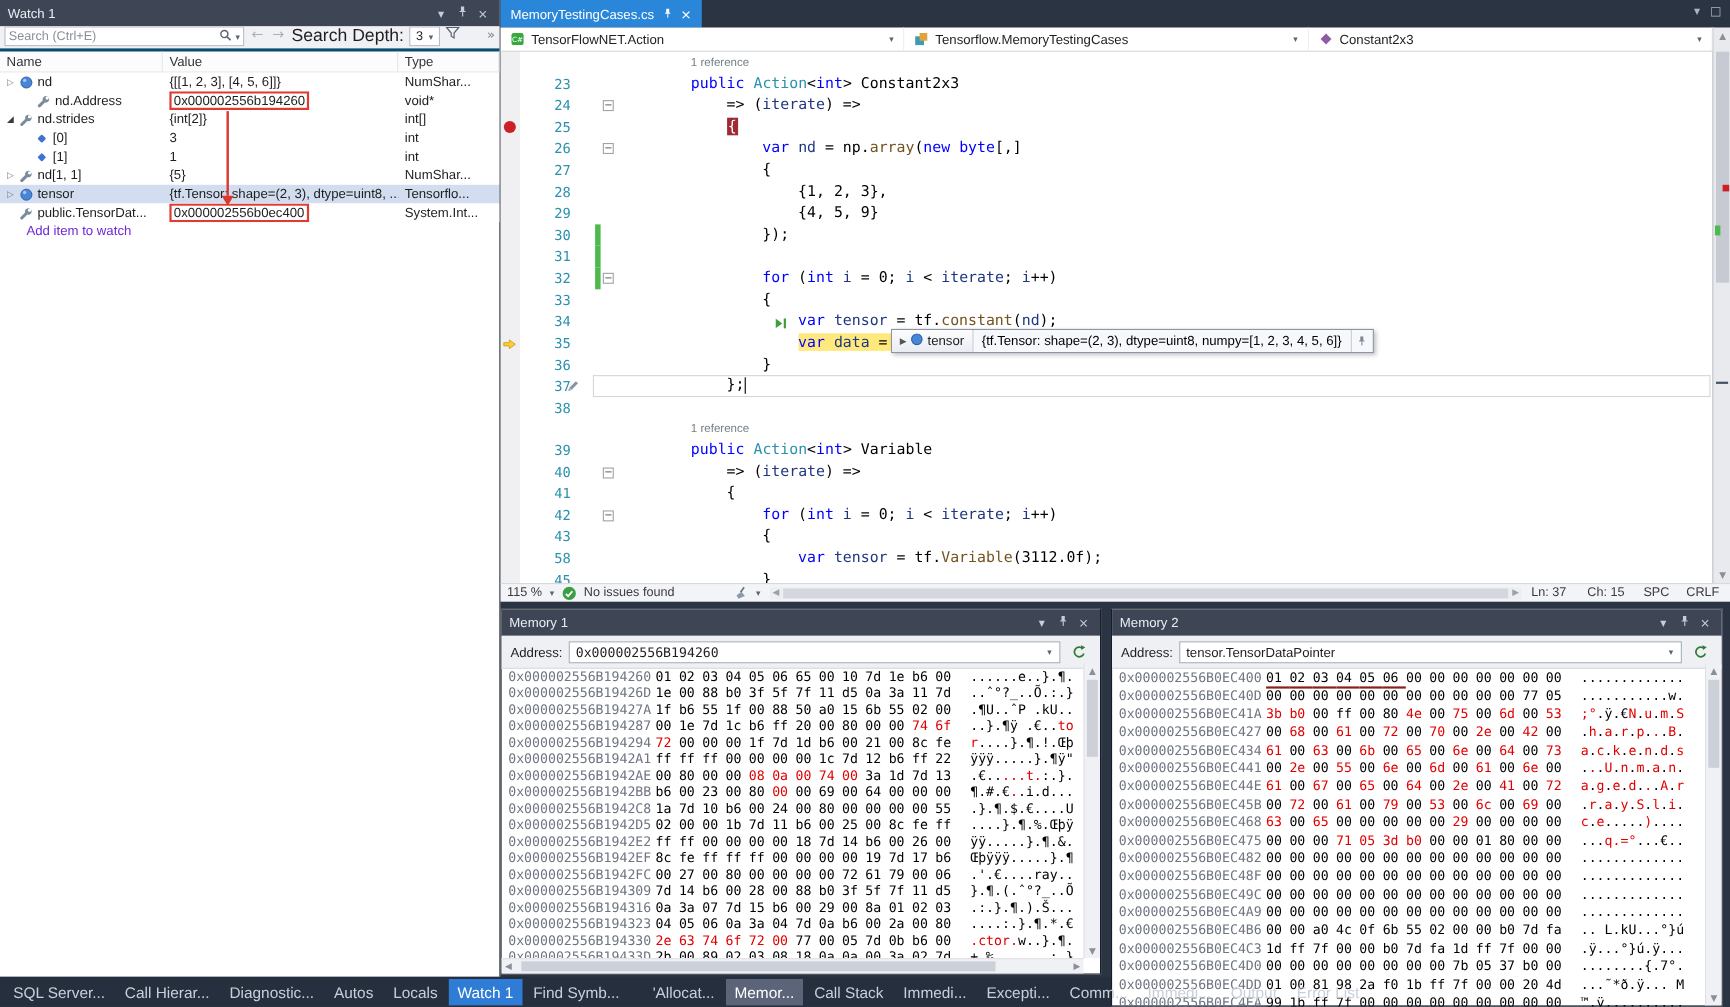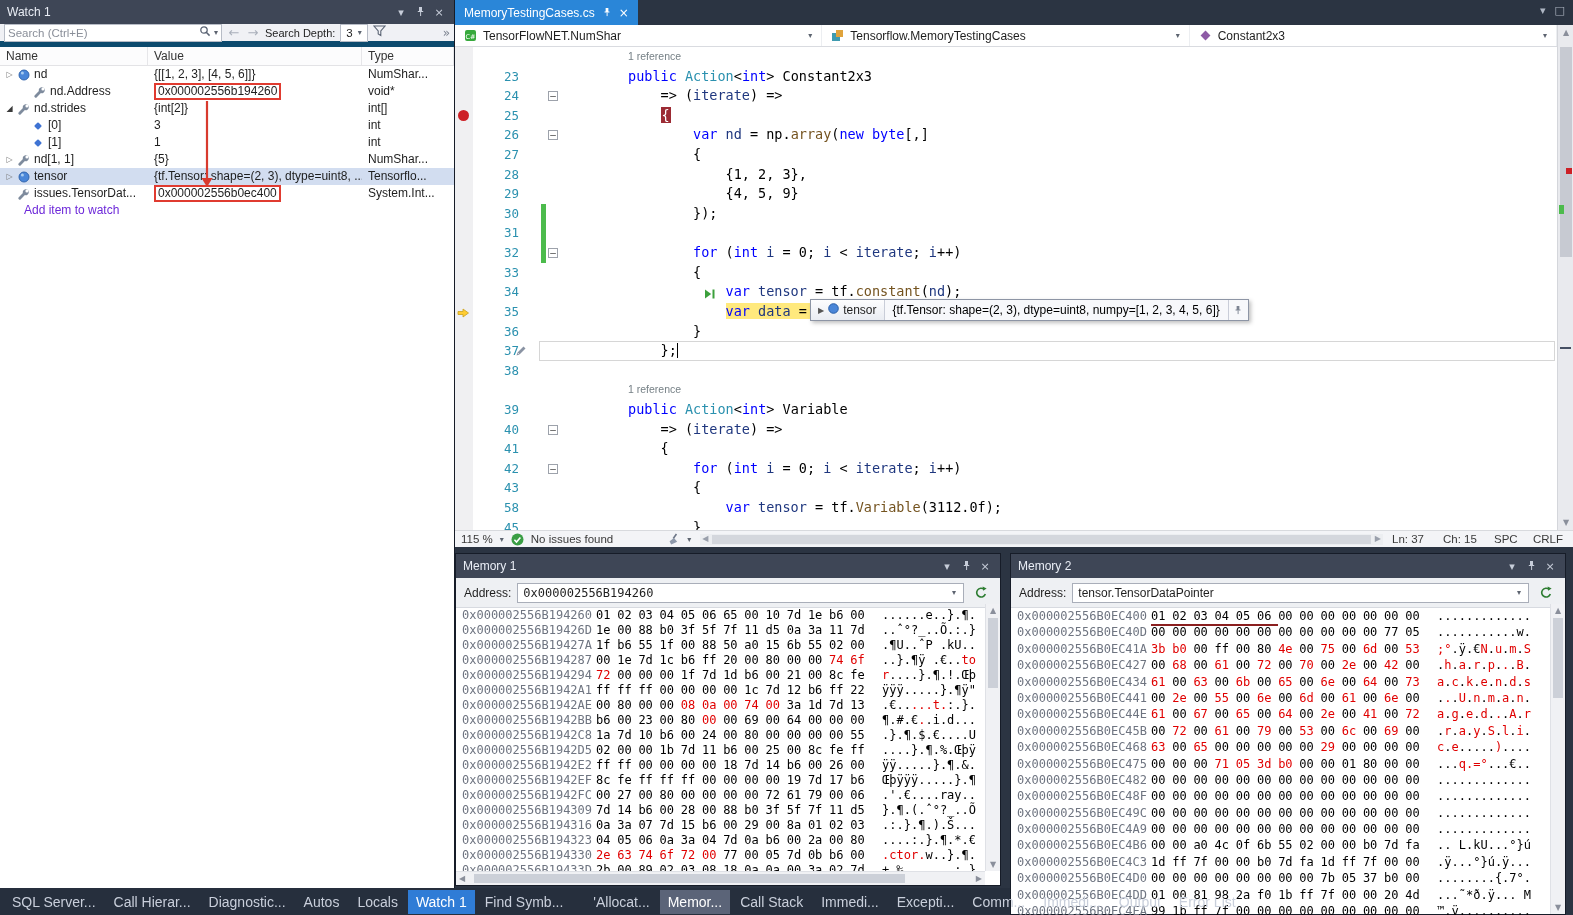--- a/index.html
+++ b/index.html
@@ -7,21 +7,21 @@
 body{position:relative;background:#2b3442;font-family:"Liberation Sans","DejaVu Sans",sans-serif;font-size:12px;color:#1e1e1e}
 .glyph{font-family:"DejaVu Sans",sans-serif}
 
 
 .tw-head{height:24px;background:#3e4656;color:#e9edf5;display:flex;align-items:center;padding:0 7px;font-size:12px}
 .tw-head .sp{flex:1}
 .tw-ico{width:16px;text-align:center;color:#c7cdd9;font-size:11px;margin-left:3px;cursor:default}
 
 
 #watch{position:absolute;left:0;top:0;width:455px;height:888px;background:#fff;border-right:1px solid #161c28}
-.w-toolbar{height:23px;background:#f0f1f5;border-bottom:6px solid #0c4a6e;display:flex;align-items:center;gap:5px;padding:0 4px}
+.w-toolbar{height:23px;background:#f0f1f5;border-bottom:3px solid #0c4a6e;display:flex;align-items:flex-start;gap:5px;padding:0 4px}
 .w-search{width:218px;height:18px;background:#fff;border:1px solid #b7bcc6;display:flex;align-items:center;padding:0 3px;gap:3px}
 .w-search input{flex:1;border:none;outline:none;font-size:11.5px;color:#333;min-width:0;background:transparent}
 .w-search input::placeholder{color:#8a8f99}
 .navarr{color:#aab0bb;font-size:13px;width:14px;text-align:center}
 .depth-combo{height:18px;border:1px solid #b7bcc6;background:#fff;display:flex;align-items:center;gap:5px;padding:0 5px;font-size:11.5px}
 .cdn{font-size:8px;color:#5d6470}
 .w-gh{display:grid;grid-template-columns:148px 214px 1fr;height:19px;border-bottom:1px solid #e3e3e6;background:#fcfcfd}
 .w-gh div{padding-left:6px;line-height:18px;color:#333;border-right:1px solid #e6e6e9;overflow:hidden}
 .w-row{display:grid;grid-template-columns:148px 214px 1fr;height:17px;line-height:17px;font-size:12px;background:#fff}
 .w-row.sel{background:#d2ddf0}
@@ -124,21 +124,21 @@
     <div class="w-search">
       <input placeholder="Search (Ctrl+E)" style="">
       <span><svg width="12" height="12" viewBox="0 0 12 12">
             <circle cx="5" cy="5" r="3.2" fill="none" stroke="#5b6474" stroke-width="1.3"></circle>
             <line x1="7.5" y1="7.5" x2="10.6" y2="10.6" stroke="#5b6474" stroke-width="1.5"></line>
           </svg></span>
       <span class="cdn glyph">▾</span>
     </div>
     <span class="navarr glyph">←</span>
     <span class="navarr glyph">→</span>
-    <span style="font-size:11px">Search Depth:</span>
+    <span style="font-size:16px">Search Depth:</span>
     <div class="depth-combo">
       <span>3</span>
       <span class="cdn glyph">▾</span>
     </div>
     <span><svg width="13" height="12" viewBox="0 0 13 12">
           <path d="M1,1 h11 l-4.2,5 v4.5 l-2.6,-1.6 v-2.9 z" fill="none" stroke="#5b6474" stroke-width="1.1"></path>
         </svg></span>
     <span style="flex:1"></span>
     <span class="glyph" style="color:#7c8390">»</span>
   </div>
@@ -246,21 +246,21 @@
       </div>
       <div class="w-row">
         <div class="w-name" style="padding-left:4px">
           <span class="exp"></span>
           <span class="wi">
             <svg width="12" height="12" viewBox="0 0 12 12">
               <path d="M2.8,11.2 L6.9,7.1 A3,3 0 1,0 4.9,5.1 L0.8,9.2 A1.4,1.4 0 0,0 2.8,11.2 Z" fill="#7e8b9d"></path>
               <circle cx="8.9" cy="3.1" r="1.5" fill="#fff"></circle>
             </svg>
           </span>
-          <span>issues.TensorDat...</span>
+          <span>public.TensorDat...</span>
         </div>
         <div class="w-val"><span class="redbox">0x000002556b0ec400</span></div>
         <div class="w-type">System.Int...</div>
       </div>
     </div>
   <div class="w-additem">Add item to watch</div>
   <svg id="watch-arrow" width="455" height="230">
     <line x1="207" y1="101" x2="207" y2="178" stroke="#d83a2e" stroke-width="2.2"></line>
     <path d="M201.5,178 h11 l-5.5,9 z" fill="#d83a2e"></path>
   </svg>
@@ -280,21 +280,21 @@
       <span class="glyph">▾</span>
       <span class="glyph">□</span>
     </div>
   </div>
   <div class="crumbs">
     <div class="crumb">
       <span class="bc-ico"><svg width="13" height="13">
             <rect x="1" y="1" width="11" height="11" rx="2" fill="#37a93c"></rect>
             <text x="6.5" y="9.5" font-size="6.5" fill="#fff" text-anchor="middle" font-family="DejaVu Sans">C#</text>
           </svg></span>
-      <span>TensorFlowNET.NumShar</span>
+      <span>TensorFlowNET.Action</span>
       <span class="cdn glyph">▾</span>
     </div>
     <div class="crumb">
       <span class="bc-ico"><svg width="13" height="13">
             <rect x="1" y="4" width="8" height="8" fill="#3f9bb0"></rect>
             <rect x="5" y="1" width="7" height="7" fill="#e0a33b"></rect>
           </svg></span>
       <span>Tensorflow.MemoryTestingCases</span>
       <span class="cdn glyph">▾</span>
     </div>

